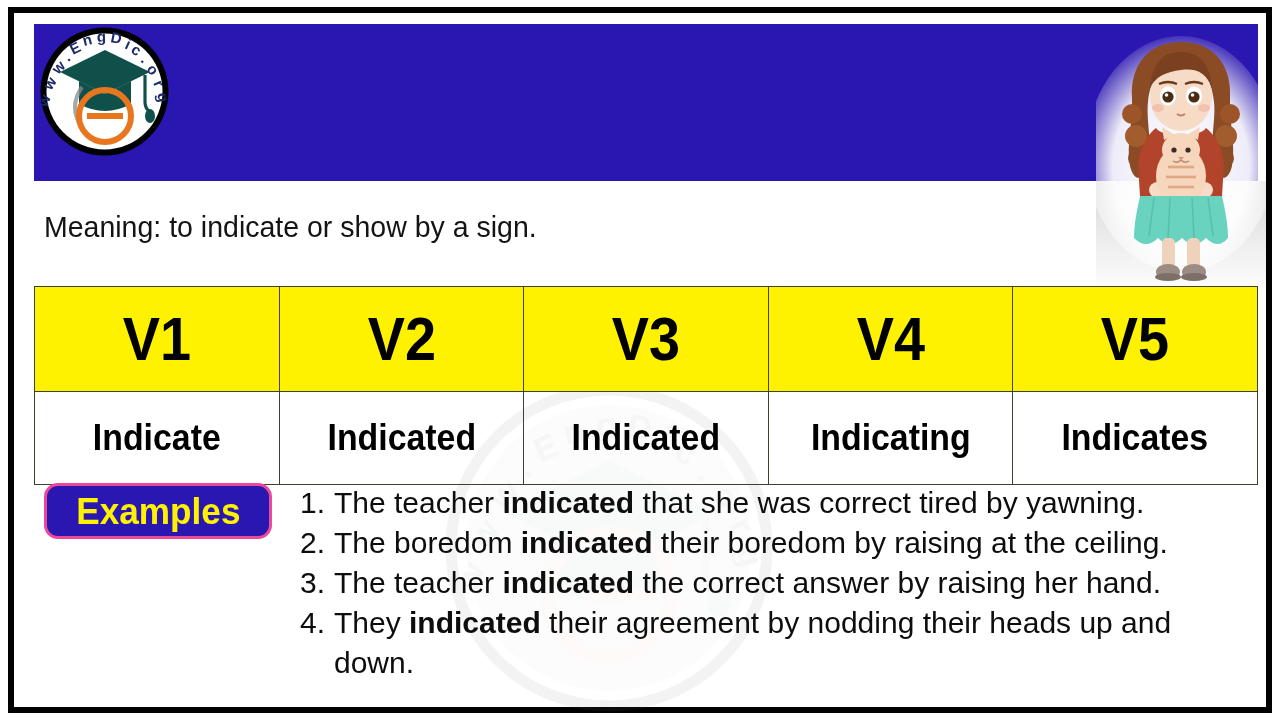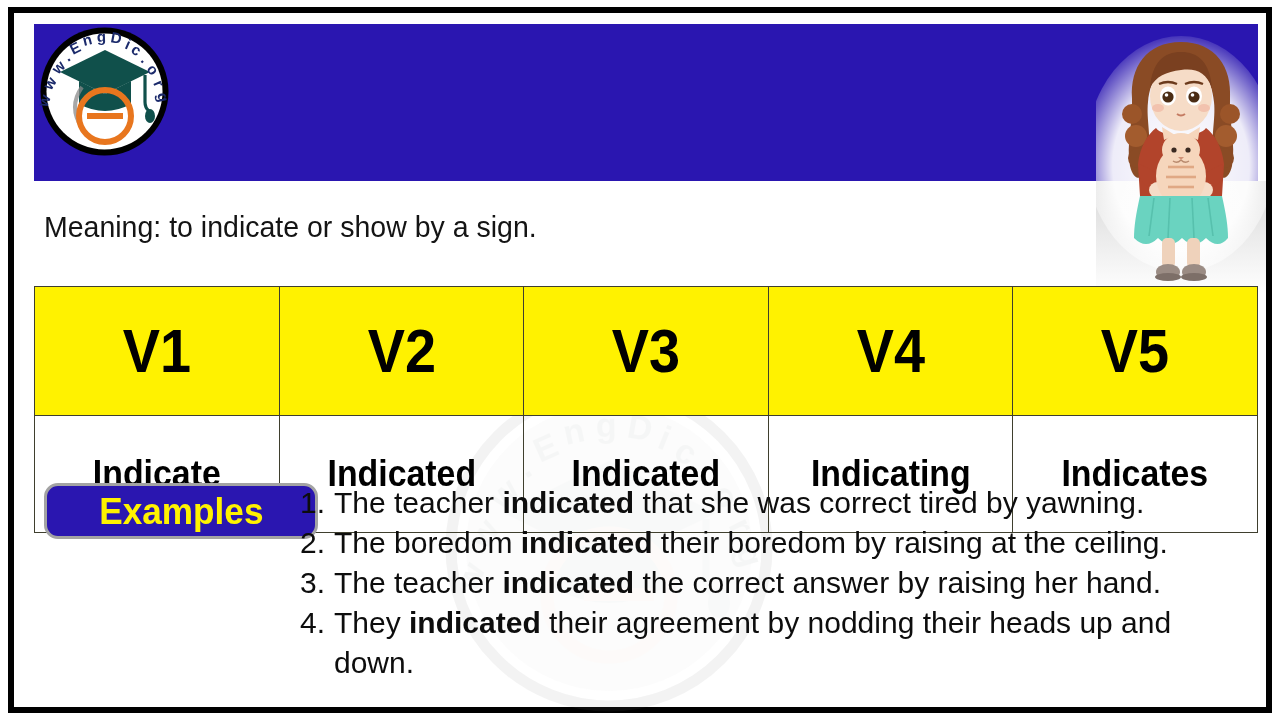--- a/index.html
+++ b/index.html
@@ -154,21 +154,21 @@
     left: 20px;
     top: 273px;
     width: 1224px;
     border-collapse: collapse;
     table-layout: fixed;
     z-index: 6;
   }
   .vtable td {
     border: 1px solid #3f3f2e;
     text-align: center;
-    padding: 16px;
+    padding: 4px;
     width: 20%;
   }
   .vtable tr.head td {
     background: #FFF200;
     height: 96px;
   }
   .vtable tr.body td {
     background: transparent;
     height: 84px;
   }
@@ -189,24 +189,24 @@
     line-height: 1;
     display: block;
     transform: scaleX(0.94);
   }
 
   
   .examples-badge {
     position: absolute;
     left: 30px;
     top: 470px;
-    width: 274px;
+    width: 228px;
     height: 56px;
     background: #2A16B0;
-    border: 3px solid #a3a3a3;
+    border: 3px solid #ec4899;
     border-radius: 14px;
     box-sizing: border-box;
     display: flex;
     align-items: center;
     justify-content: center;
     z-index: 7;
   }
   .examples-badge-text {
     font-family: "Liberation Sans Narrow", "Liberation Sans", sans-serif;
     font-weight: bold;

